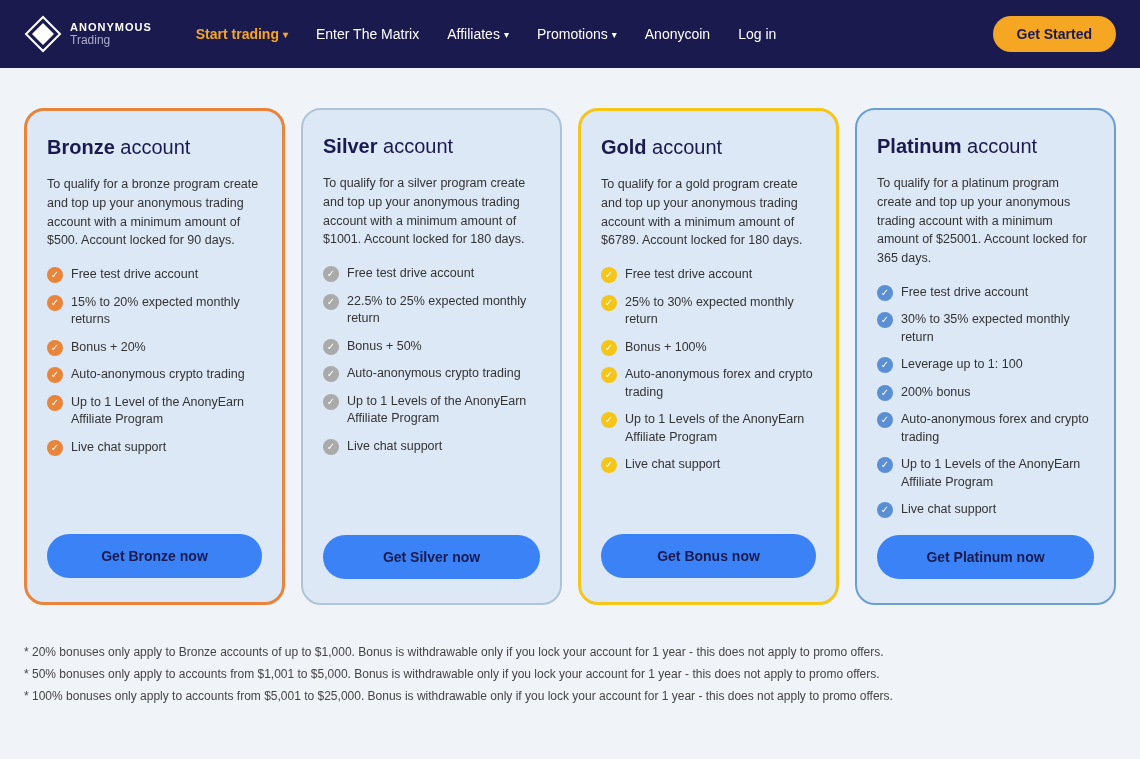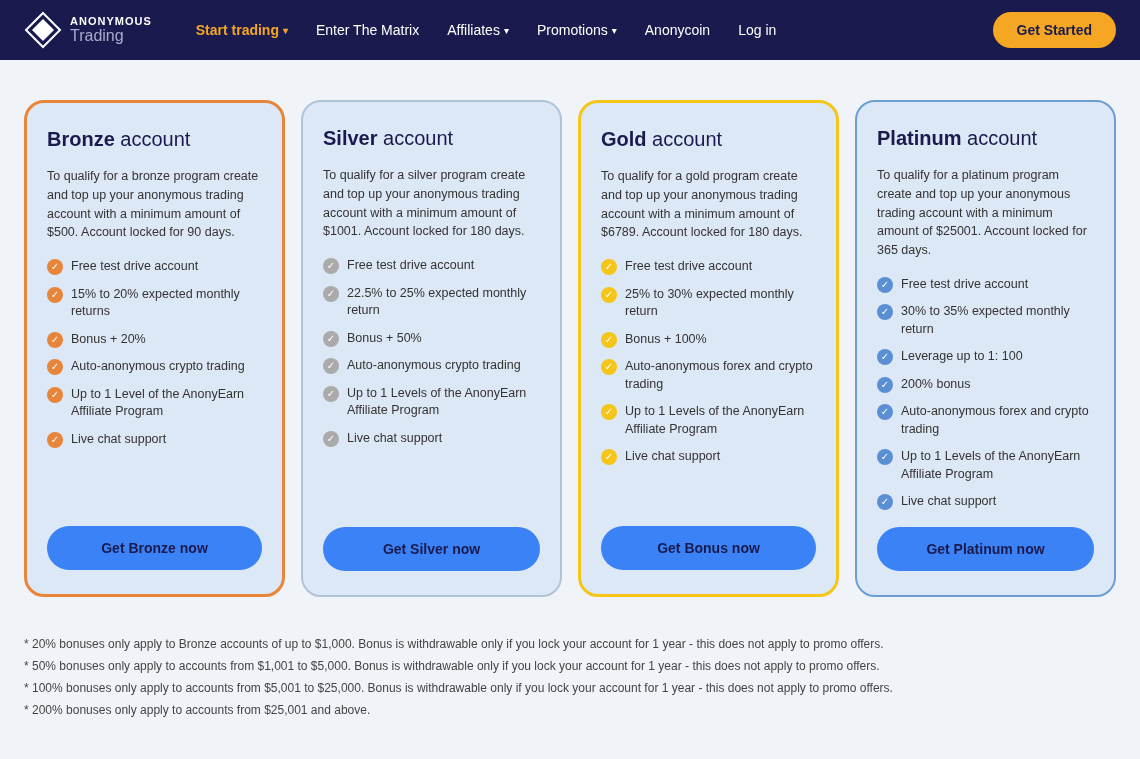--- a/index.html
+++ b/index.html
@@ -4,21 +4,21 @@
   <style>
     * { box-sizing: border-box; margin: 0; padding: 0; }
     body { font-family: Arial, sans-serif; background: #f0f4f8; }
 
     
     nav {
       background: #1a1a4e;
       display: flex;
       align-items: center;
       padding: 0 24px;
-      height: 60px;
+      height: 68px;
       position: relative;
     }
     .nav-logo {
       display: flex;
       align-items: center;
       gap: 8px;
       margin-right: 32px;
     }
     .nav-links {
       display: flex;
@@ -154,21 +154,21 @@
 <nav>
   <div class="nav-logo">
     <div style="width:38px;height:38px;position:relative;display:flex;align-items:center;justify-content:center;">
       <svg width="38" height="38" viewBox="0 0 38 38">
         <polygon points="19,2 36,19 19,36 2,19" fill="none" stroke="#fff" stroke-width="2"></polygon>
         <polygon points="19,8 30,19 19,30 8,19" fill="#fff"></polygon>
       </svg>
     </div>
     <div>
       <div style="color:#fff;font-size:11px;font-weight:bold;letter-spacing:1px;">ANONYMOUS</div>
-      <div style="color:#aac;font-size:16px;">Trading</div>
+      <div style="color:#aac;font-size:12px;">Trading</div>
     </div>
   </div>
 
   <div class="nav-links">
     <a class="nav-link">
       <span>Start trading</span>
       <span class="chevron">▾</span>
     </a>
     <a class="nav-link white">
       <span>Enter The Matrix</span>
@@ -334,15 +334,14 @@
       </ul>
       <button class="card-btn">Get Platinum now</button>
     </div>
 
   </div>
 
   <div class="footnotes">
     <p class="footnote">* 20% bonuses only apply to Bronze accounts of up to $1,000. Bonus is withdrawable only if you lock your account for 1 year - this does not apply to promo offers.</p>
     <p class="footnote">* 50% bonuses only apply to accounts from $1,001 to $5,000. Bonus is withdrawable only if you lock your account for 1 year - this does not apply to promo offers.</p>
     <p class="footnote">* 100% bonuses only apply to accounts from $5,001 to $25,000. Bonus is withdrawable only if you lock your account for 1 year - this does not apply to promo offers.</p>
-    <p class="footnote">* 200% bonuses only apply to accounts from $25,001 and above.</p>
   </div>
 </div>
 
 </body></html>

